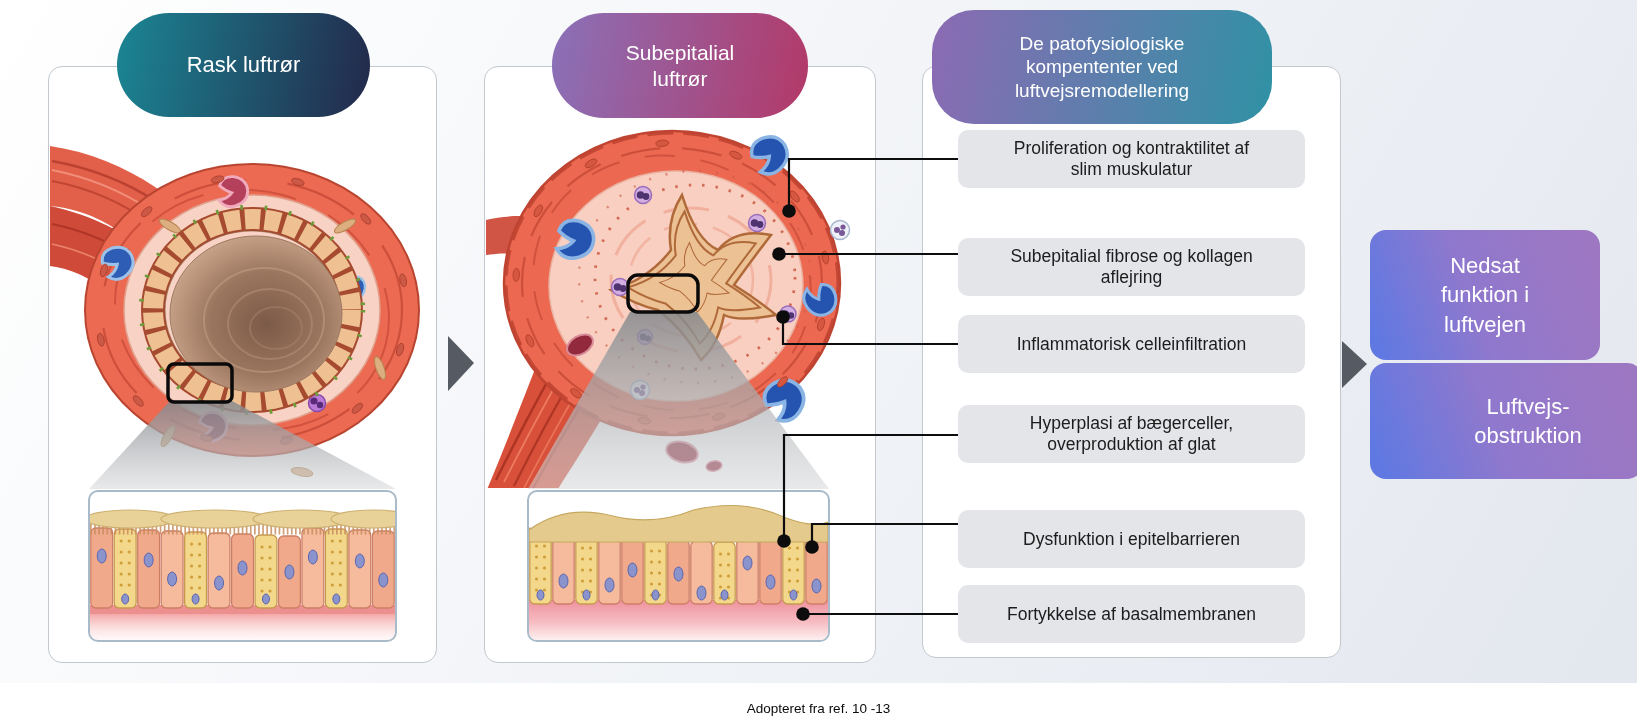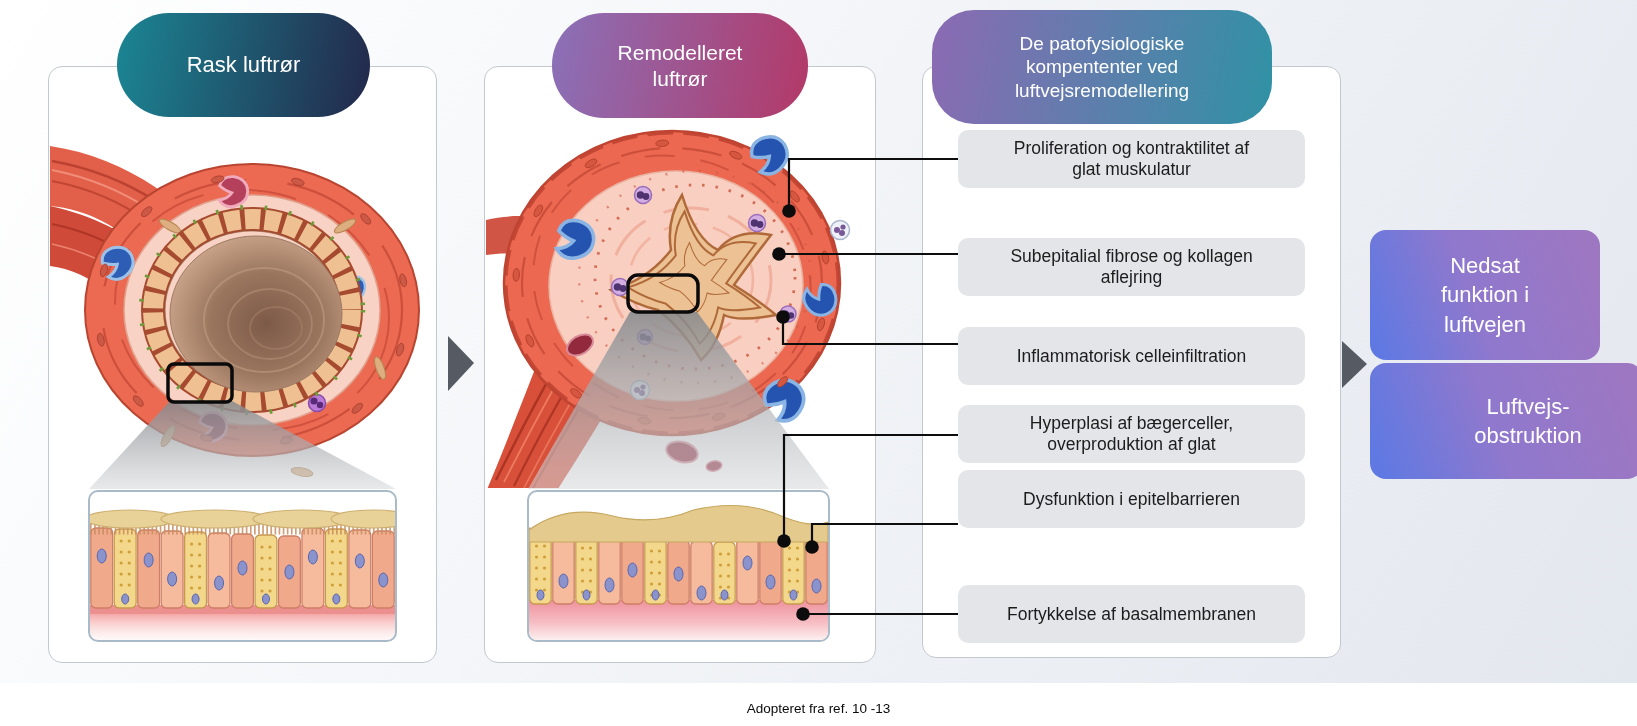--- a/index.html
+++ b/index.html
@@ -351,34 +351,34 @@
         <circle cx="268.5" cy="100" r="1.6" fill="#cf9f3a"></circle>
         <ellipse cx="264.5" cy="103" rx="3.5" ry="5" fill="#8b93cd" stroke="#5c66ab" stroke-width="1"></ellipse>
         <rect x="276.8" y="45" width="21.4" height="67" rx="5" fill="#f1a98c" stroke="#cd7f66" stroke-width="1.3"></rect>
         <ellipse cx="287.5" cy="94" rx="4.5" ry="7" fill="#8b93cd" stroke="#5c66ab" stroke-width="1"></ellipse>
         <path d="M0,42 H299" stroke="#c88d5e" stroke-width="13" stroke-dasharray="1.7 2.4" opacity="0.85" fill="none"></path>
         <path d="M0,38 Q35.879999999999995,12 83.72000000000001,24 Q125.58,34 164.45000000000002,18 Q215.28,6 257.14,26 Q284.05,36 299,30 L299,50 L0,50 Z" fill="#e4ca8d" stroke="#c6a75e" stroke-width="1.2"></path>
       </svg>
   </div>
 
   <div class="pill" id="pill-1">Rask luftrør</div>
-  <div class="pill" id="pill-2">Remodelleret
+  <div class="pill" id="pill-2">Subepitalial
 luftrør</div>
   <div class="pill" id="pill-3">De patofysiologiske
 kompententer ved
 luftvejsremodellering</div>
 
   <div class="clabel" style="top:130px">Proliferation og kontraktilitet af
-glat muskulatur</div>
+slim muskulatur</div>
   <div class="clabel" style="top:238px">Subepitalial fibrose og kollagen
 aflejring</div>
-  <div class="clabel" style="top:327px">Inflammatorisk celleinfiltration</div>
+  <div class="clabel" style="top:315px">Inflammatorisk celleinfiltration</div>
   <div class="clabel" style="top:405px">Hyperplasi af bægerceller,
 overproduktion af glat</div>
-  <div class="clabel" style="top:470px">Dysfunktion i epitelbarrieren</div>
+  <div class="clabel" style="top:510px">Dysfunktion i epitelbarrieren</div>
   <div class="clabel" style="top:585px">Fortykkelse af basalmembranen</div>
 
   <div class="outcome" id="outcome-1">Nedsat
 funktion i
 luftvejen</div>
   <div class="outcome" id="outcome-2">Luftvejs-
 obstruktion</div>
 
   <svg id="overlay" width="1637" height="726" viewBox="0 0 1637 726">
     <defs>

